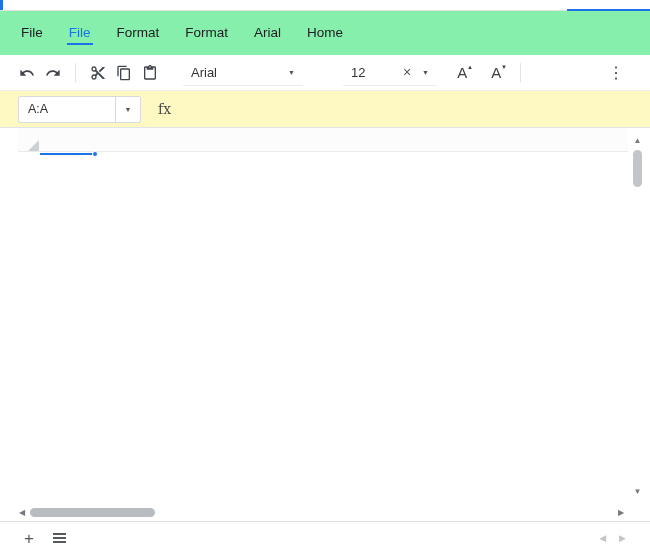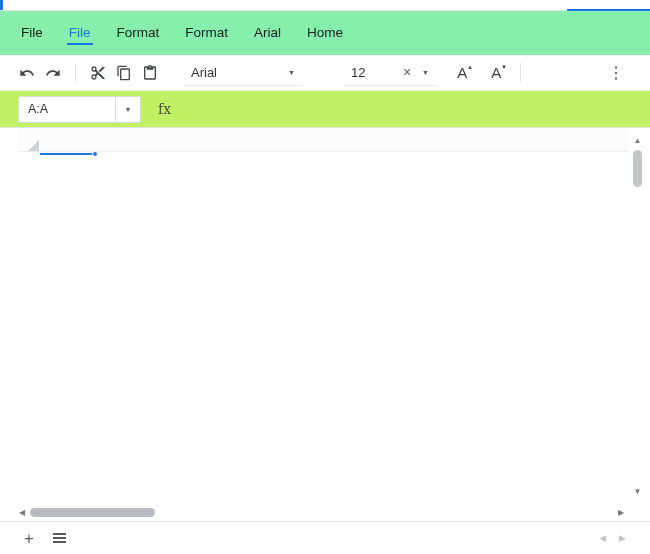--- a/index.html
+++ b/index.html
@@ -28,21 +28,21 @@
   .font-dd .dd-caret { margin-left:auto; }
   .size-dd .spacer { flex:1; }
   .clear-x { font-size:14px; color:#555; margin-right:11px; line-height:1; }
   .a-btn { margin-left:14px; width:26px; height:26px; display:flex; align-items:center; justify-content:center; color:#3c4043; }
   .a-btn + .a-btn { margin-left:8px; }
   .big-a { font-size:15px; line-height:1; }
   .a-mark { font-size:7px; position:relative; top:-6px; left:1px; }
   .more-btn { margin-left:auto; margin-right:8px; width:24px; height:26px; display:flex; align-items:center; justify-content:center; font-size:16px; color:#3f4449; }
 
   
-  .formula-bar { position:absolute; top:91px; left:0; right:0; height:37px; border-bottom:1px solid #e2e4e7; display:flex; align-items:center; padding-left:18px; background:#bef264; }
+  .formula-bar { position:absolute; top:91px; left:0; right:0; height:37px; border-bottom:1px solid #e2e4e7; display:flex; align-items:center; padding-left:18px; background:#fef9c3; }
   .name-box { width:123px; height:27px; border:1px solid #d7dadd; border-radius:2px; display:flex; align-items:stretch; background:#fff; }
   .name-text { flex:1; display:flex; align-items:center; padding-left:9px; font-size:12.5px; color:#333; }
   .name-dd { width:25px; border-left:1px solid #d7dadd; display:flex; align-items:center; justify-content:center; font-size:7px; color:#555; }
   .fx { margin-left:17px; font-family:"DejaVu Serif", serif; font-size:14px; color:#4a4a4a; }
 
   
   .grid { position:absolute; top:128px; left:0; right:0; height:393px; background:#fff; }
   .col-header { position:absolute; left:18px; top:0; width:610px; height:24px; background:#fcfcfc; border-bottom:1px solid #ebebeb; }
   .corner-triangle { position:absolute; left:28px; top:12px; width:11px; height:11px; background:#cdd0d4; clip-path:polygon(100% 0, 100% 100%, 0 100%); }
   .sel-line { position:absolute; left:40px; top:25px; width:56px; height:2px; background:var(--accent,#1a73e8); }

